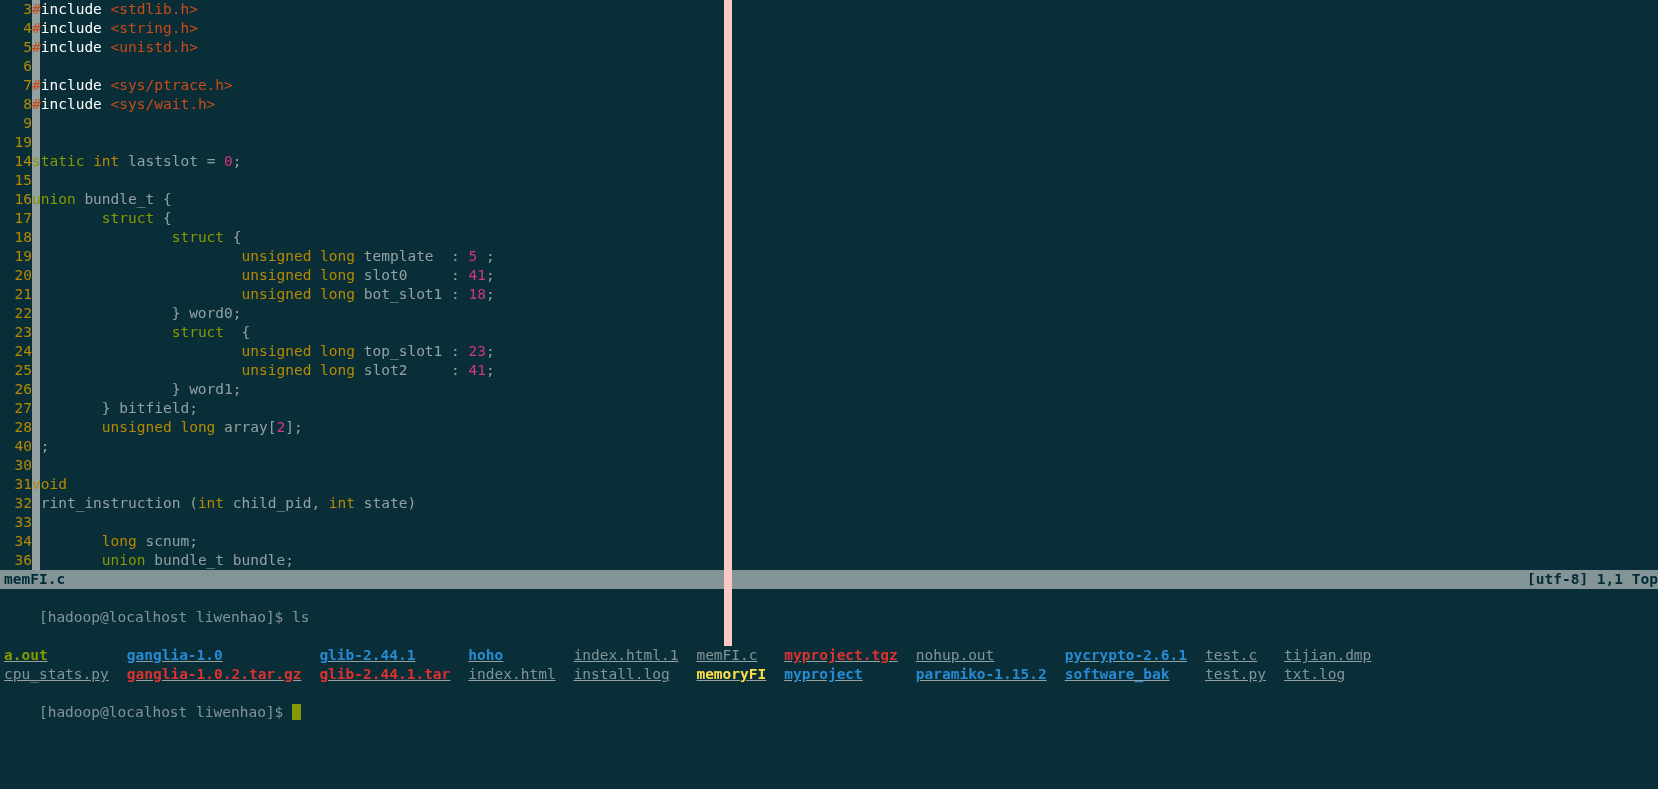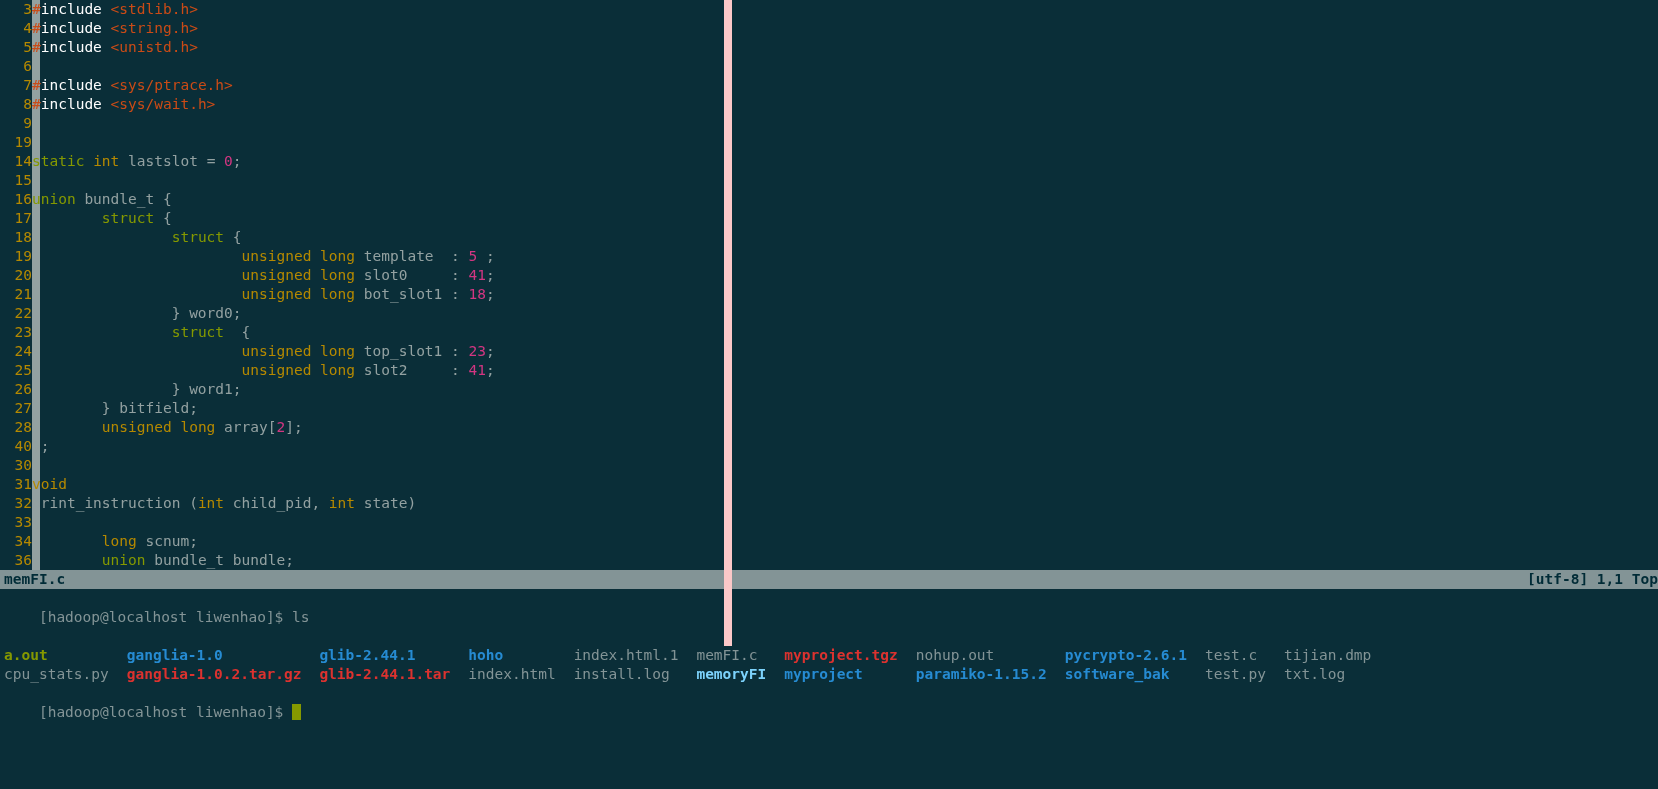--- a/index.html
+++ b/index.html
@@ -51,24 +51,24 @@
   padding-left:4px;
   font-weight:bold;
 }
 .statusbar .right { margin-left:auto; }
 .terminal { background:#0a2e38; padding-left:4px; }
 .term-line { white-space:pre; }
 .prompt { color:#839496; }
 .ls-green { color:#859900; font-weight:bold; }
 .ls-dir { color:#268bd2; font-weight:bold; }
 .ls-red { color:#dc322f; font-weight:bold; }
-.ls-cyan { color:#7dd3fc; font-weight:bold; }
+.ls-cyan { color:#fde047; font-weight:bold; }
 .ls-normal { color:#839496; }
 .cursor-block { display:inline-block; width:9px; height:16px; background:#859900; vertical-align:text-bottom; }
-.ls-table { display:table; border-collapse:collapse; }
+.ls-table { display:table; border-collapse:collapse;text-decoration:underline; }
 .ls-row { display:table-row; }
 .ls-cell { display:table-cell; padding-right:18px; }
 </style>
 </head>
 <body>
 
 <div class="editor">
   <div class="ruler"></div>
   <div id="code-lines">
       <div class="line"><span class="gutter">3</span><span class="cursor-col"></span><span class="code" style="margin-left: -8px;"><span class="c-preproc">#</span><span class="c-inc">include </span><span class="c-preproc">&lt;stdlib.h&gt;</span></span></div>

